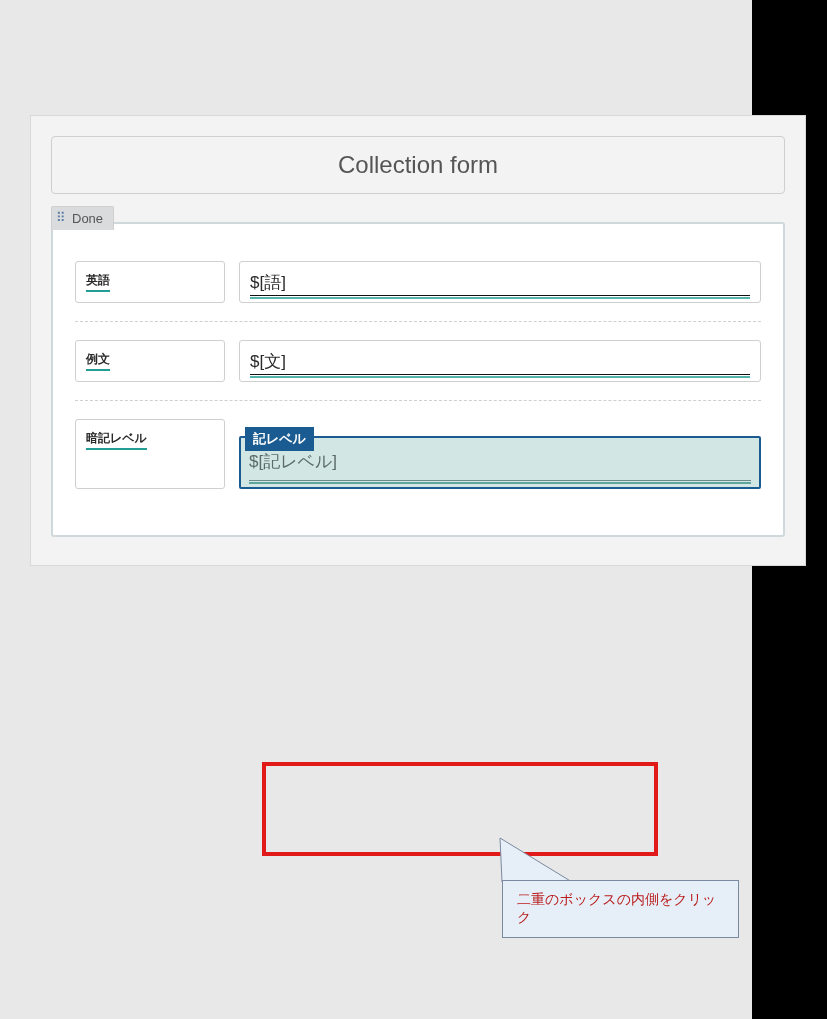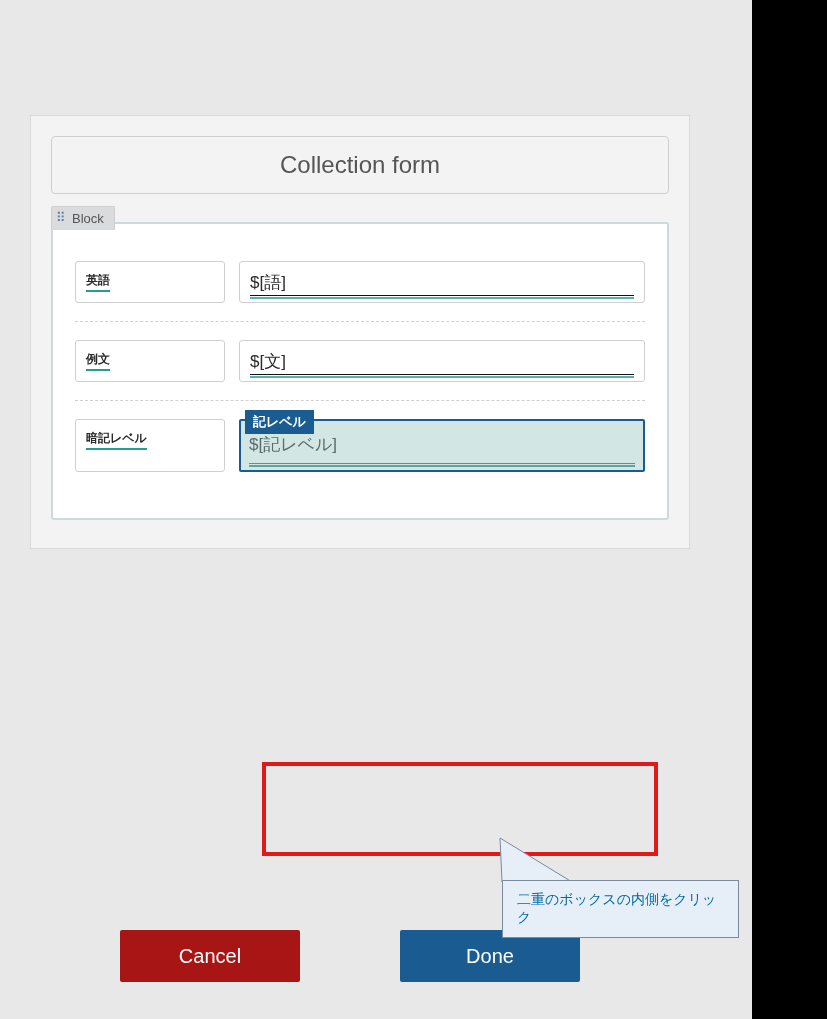--- a/index.html
+++ b/index.html
@@ -19,21 +19,21 @@
   .black-strip {
     position: absolute;
     top: 0; right: 0;
     width: 75px;
     height: 1019px;
     background: #000;
   }
   .panel {
     position: absolute;
     left: 30px; top: 115px;
-    width: 660px;
+    width: 776px;
     background: #f3f3f3;
     border: 1px solid #d9d9d9;
     border-radius: 0;
     padding: 20px 20px 28px 20px;
   }
   .title-box {
     width: 100%;
     border: 1px solid #cfcfcf;
     border-radius: 4px;
     background: #f3f3f3;
@@ -132,20 +132,21 @@
     position: relative;
   }
   .hl-frame {
     position: absolute;
     border: 4px solid #e11919;
     pointer-events: none;
   }
   .sel-value-box {
     flex: 1;
     position: relative;
+    margin-top: 17px;
   }
   .sel-tag {
     position: absolute;
     top: -9px;
     left: 6px;
     background: #1a5c91;
     color: #fff;
     font-size: 13px;
     font-weight: 600;
     padding: 3px 8px;
@@ -171,21 +172,21 @@
     position: absolute;
     left: 0; right: 0;
     bottom: -4px;
     height: 2px;
     background: #5ea59c;
   }
   .callout {
     position: absolute;
     background: #e6eef7;
     border: 1px solid #7a8aa0;
-    color: #0369a1;
+    color: #b91c1c;
     font-size: 14px;
     padding: 10px 14px;
     z-index: 5;
   }
   .buttons-row {
     position: absolute;
     display: flex;
     gap: 100px;
   }
   .btn {
@@ -210,21 +211,21 @@
 
   <div class="panel">
 
     <div class="title-box">
       <span>Collection form</span>
     </div>
 
     <div class="block-wrap">
       <div class="block-tab">
         <span class="drag-dots"></span>
-        <span>Block</span>
+        <span>Done</span>
       </div>
 
       <div class="row">
         <div class="label-box">
           <span class="label-inner">英語</span>
         </div>
         <div class="value-box">
           <span class="value-inner">$[語]</span>
         </div>
       </div>
@@ -261,22 +262,14 @@
   <div class="hl-frame" style="left:262px; top:762px; width:396px; height:94px;"></div>
 
   <svg width="827" height="1019" style="position:absolute;left:0;top:0;pointer-events:none;z-index:4">
     <polygon points="500,838 572,882 502,882" fill="#e6eef7" stroke="#7a8aa0" stroke-width="1"></polygon>
   </svg>
 
   <div class="callout" style="left:502px; top:880px; width:237px;">
     <span>二重のボックスの内側をクリック</span>
   </div>
 
-  <div class="buttons-row" style="left:120px; top:930px;">
-    <div class="btn btn-cancel">
-      <span>Cancel</span>
-    </div>
-    <div class="btn btn-done">
-      <span>Done</span>
-    </div>
-  </div>
 
 </div>
 
 </body></html>

